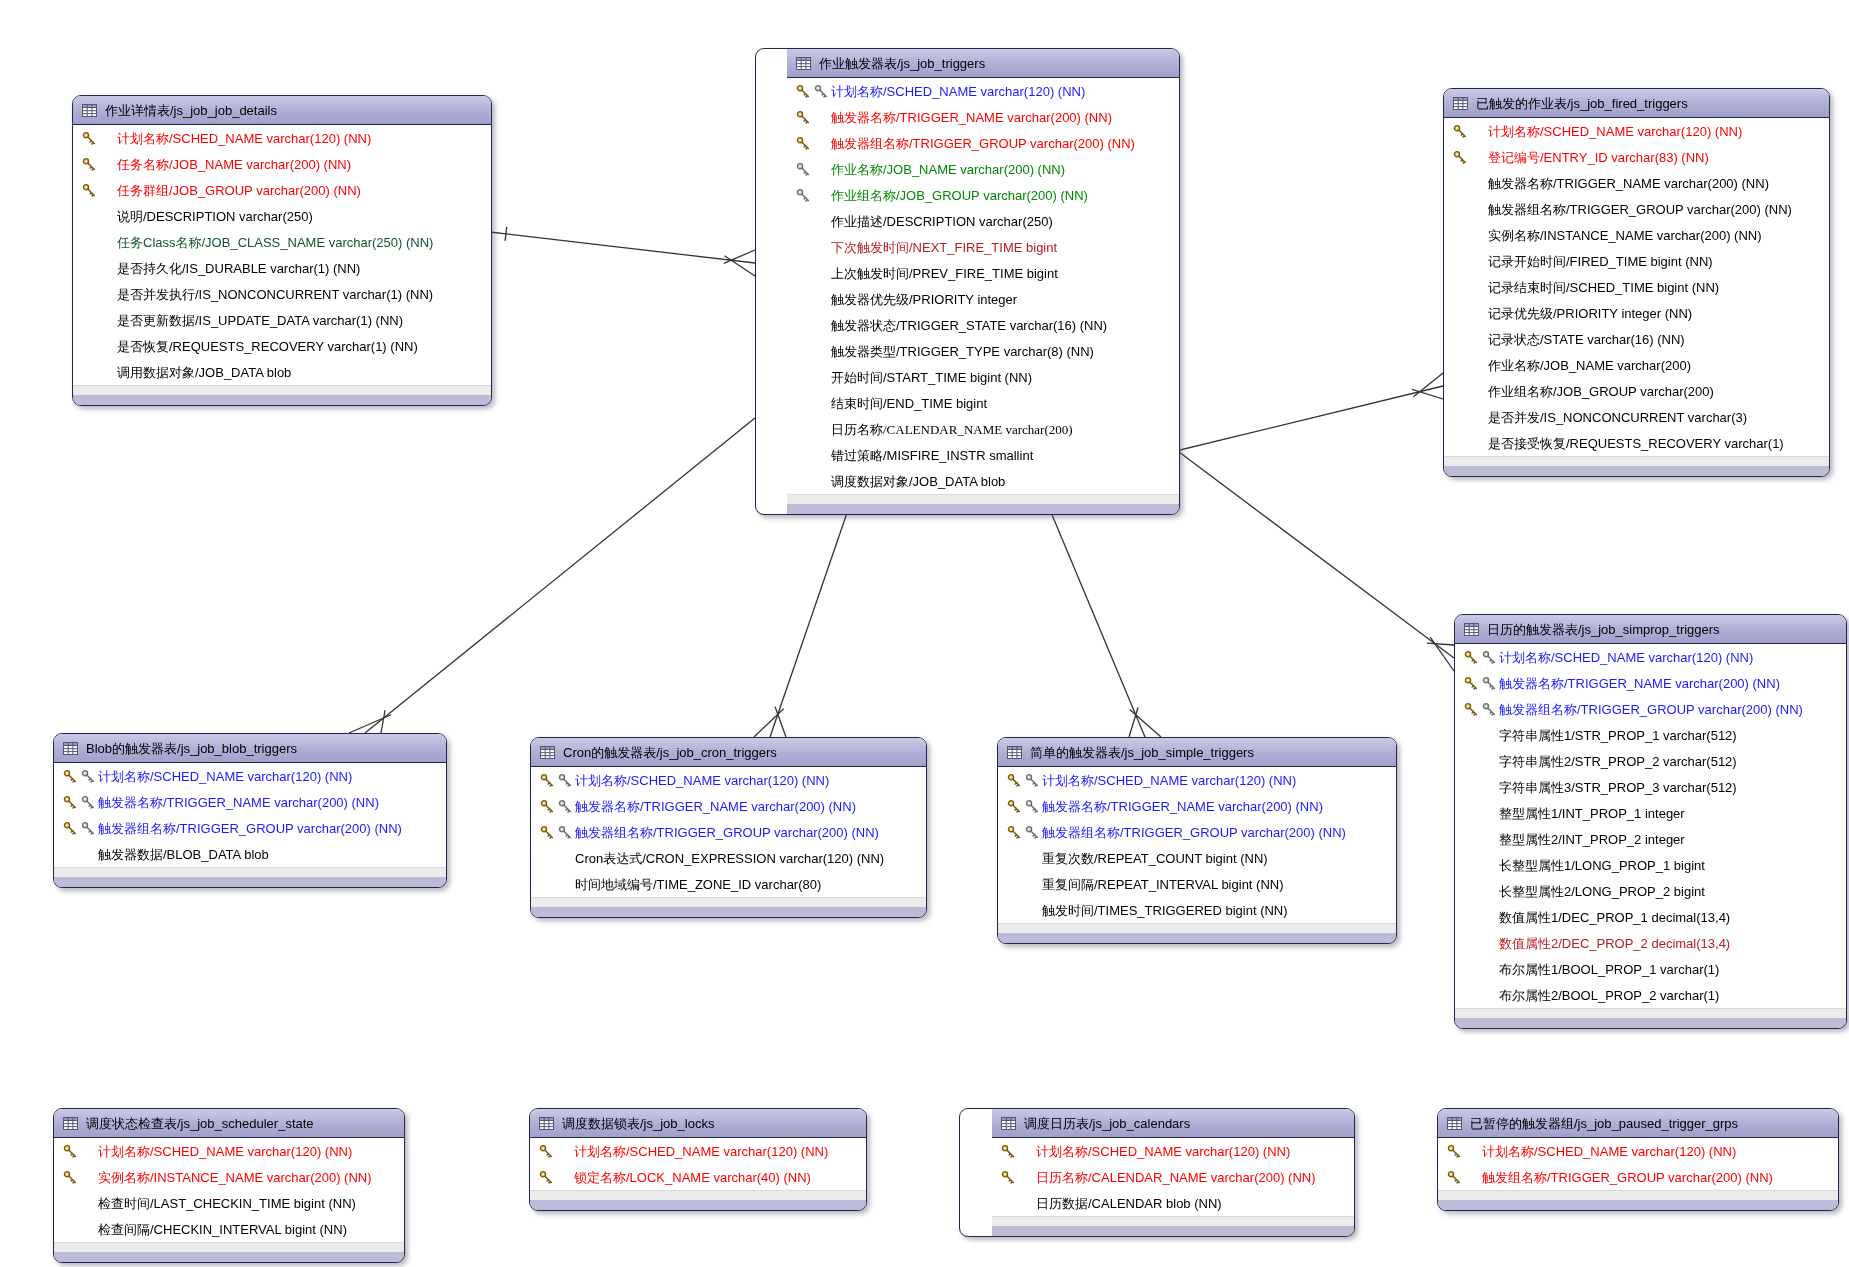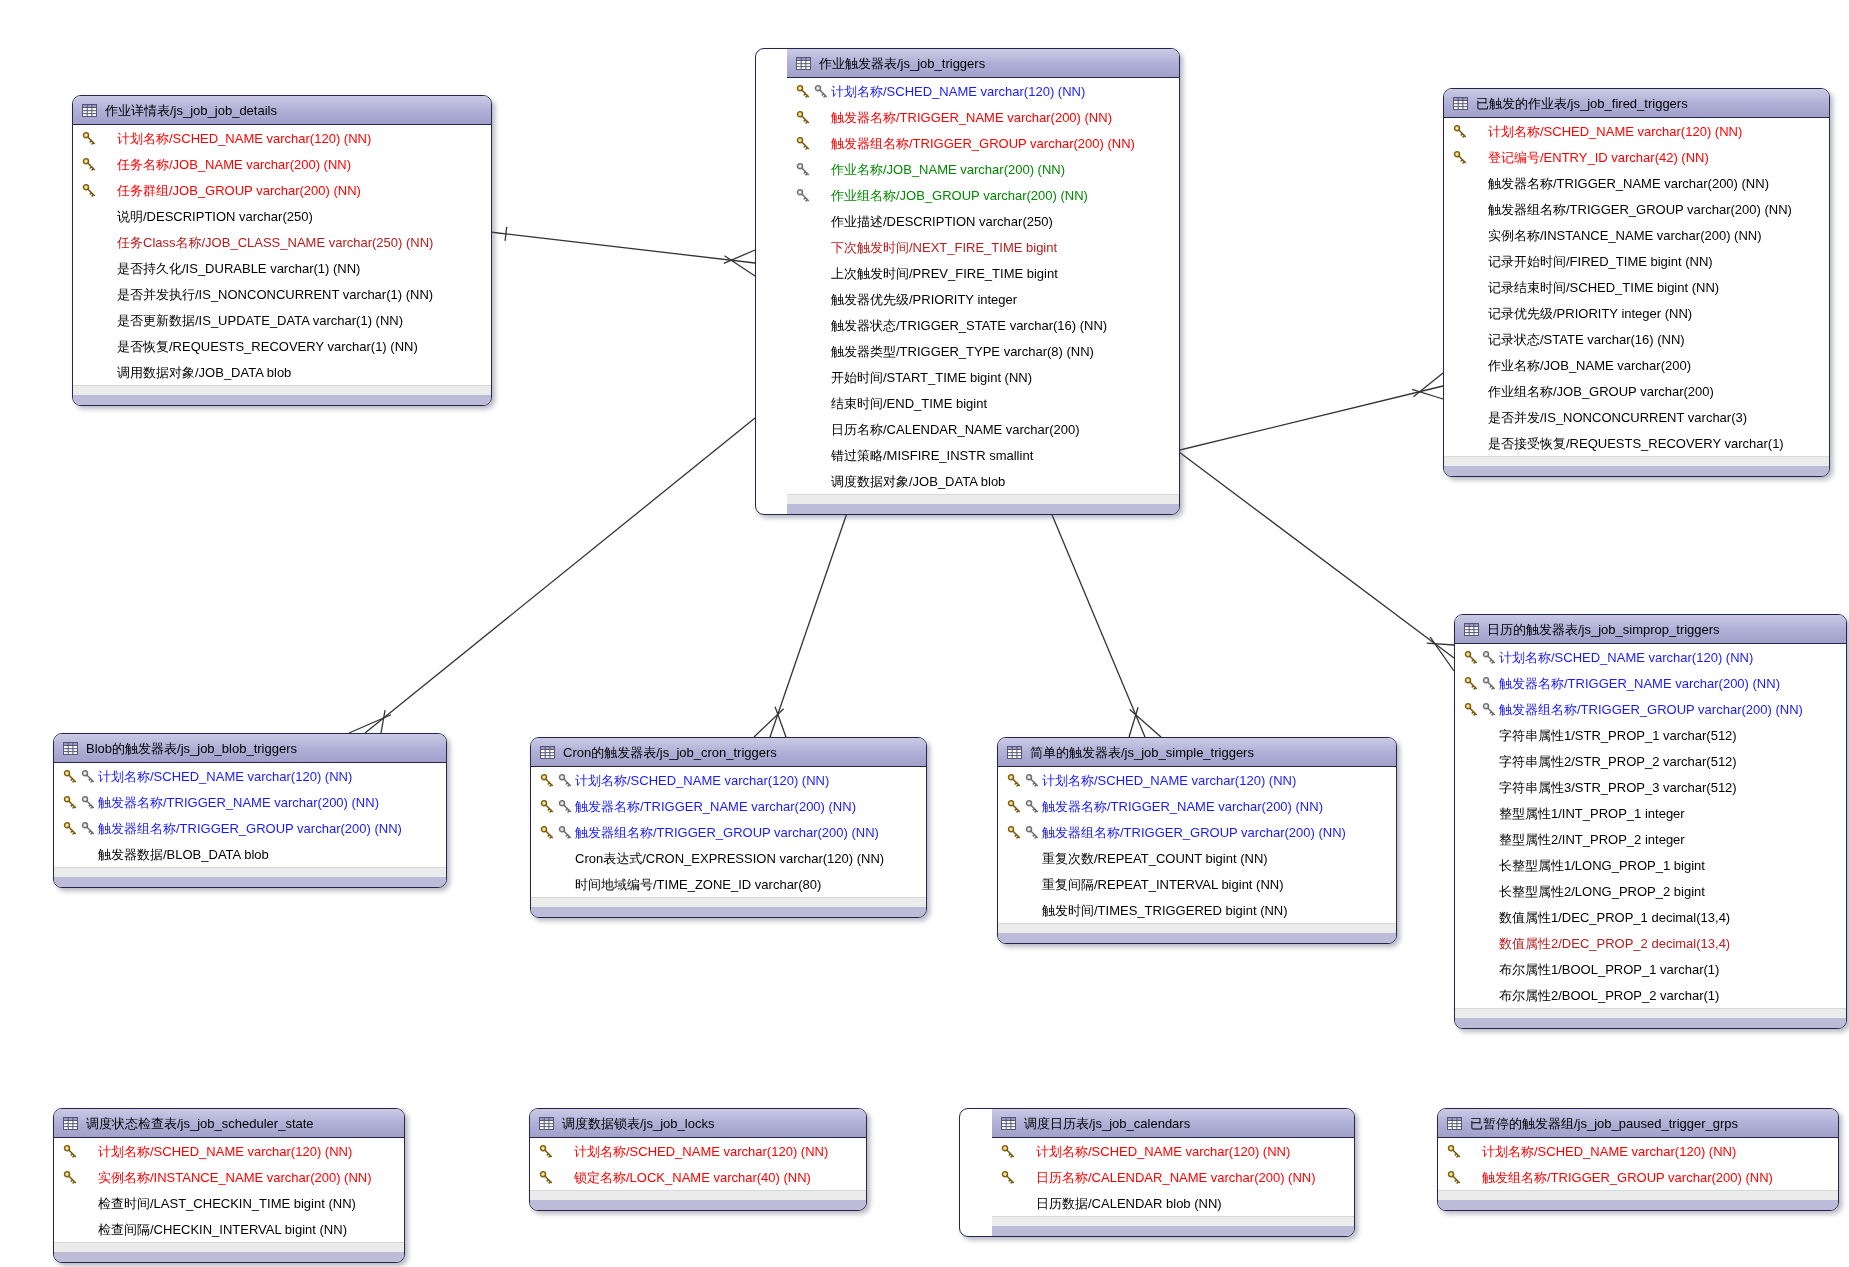--- a/index.html
+++ b/index.html
@@ -123,21 +123,21 @@
           </span>
         </span>
         <span class="ftxt" style="color: rgb(255, 0, 0);">任务群组/JOB_GROUP varchar(200) (NN)</span>
       </div>
       <div class="frow">
         <span class="keys"></span>
         <span class="ftxt" style="color: rgb(0, 0, 0);">说明/DESCRIPTION varchar(250)</span>
       </div>
       <div class="frow">
         <span class="keys"></span>
-        <span class="ftxt" style="color: #b91c1c;">任务Class名称/JOB_CLASS_NAME varchar(250) (NN)</span>
+        <span class="ftxt" style="color: #14532d;">任务Class名称/JOB_CLASS_NAME varchar(250) (NN)</span>
       </div>
       <div class="frow">
         <span class="keys"></span>
         <span class="ftxt" style="color: rgb(0, 0, 0);">是否持久化/IS_DURABLE varchar(1) (NN)</span>
       </div>
       <div class="frow">
         <span class="keys"></span>
         <span class="ftxt" style="color: rgb(0, 0, 0);">是否并发执行/IS_NONCONCURRENT varchar(1) (NN)</span>
       </div>
       <div class="frow">
@@ -263,21 +263,21 @@
       <div class="frow">
         <span class="keys"></span>
         <span class="ftxt" style="color: rgb(0, 0, 0);">开始时间/START_TIME bigint (NN)</span>
       </div>
       <div class="frow">
         <span class="keys"></span>
         <span class="ftxt" style="color: rgb(0, 0, 0);">结束时间/END_TIME bigint</span>
       </div>
       <div class="frow">
         <span class="keys"></span>
-        <span class="ftxt" style="color: rgb(0, 0, 0);">日历名称/CALENDAR_NAME varchar(200)</span>
+        <span class="ftxt" style="color: rgb(0, 0, 0); font-family: Liberation Serif, serif;">日历名称/CALENDAR_NAME varchar(200)</span>
       </div>
       <div class="frow">
         <span class="keys"></span>
         <span class="ftxt" style="color: rgb(0, 0, 0);">错过策略/MISFIRE_INSTR smallint</span>
       </div>
       <div class="frow">
         <span class="keys"></span>
         <span class="ftxt" style="color: rgb(0, 0, 0);">调度数据对象/JOB_DATA blob</span>
       </div>
       <div class="strip-gray"></div>
@@ -312,21 +312,21 @@
       <div class="frow">
         <span class="keys">
           <span class="kicon">
             <svg width="15" height="15" viewBox="0 0 15 15">
               <circle cx="4" cy="4.2" r="2.6" fill="#e8c25a" stroke="#7a5c10" stroke-width="1.3"></circle>
               <circle cx="4" cy="4.2" r="0.9" fill="#ffffff"></circle>
               <path d="M6 6.2 L12.3 12.5 M9.5 9.7 L8.2 11 M11.4 11.6 L10.1 12.9" stroke="#7a5c10" stroke-width="1.6" fill="none" stroke-linecap="round"></path>
             </svg>
           </span>
         </span>
-        <span class="ftxt" style="color: rgb(255, 0, 0);">登记编号/ENTRY_ID varchar(42) (NN)</span>
+        <span class="ftxt" style="color: rgb(255, 0, 0);">登记编号/ENTRY_ID varchar(83) (NN)</span>
       </div>
       <div class="frow">
         <span class="keys"></span>
         <span class="ftxt" style="color: rgb(0, 0, 0);">触发器名称/TRIGGER_NAME varchar(200) (NN)</span>
       </div>
       <div class="frow">
         <span class="keys"></span>
         <span class="ftxt" style="color: rgb(0, 0, 0);">触发器组名称/TRIGGER_GROUP varchar(200) (NN)</span>
       </div>
       <div class="frow">

